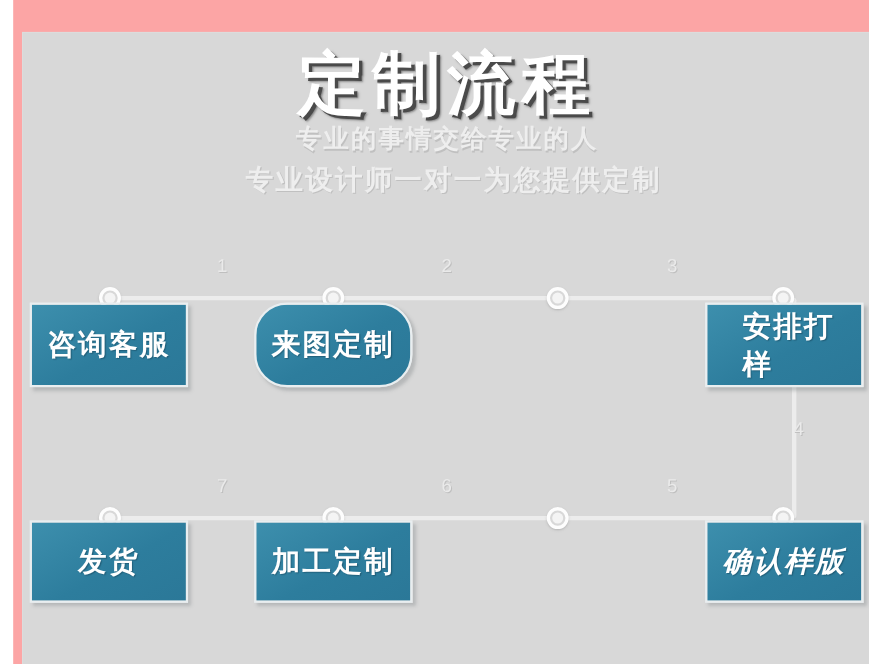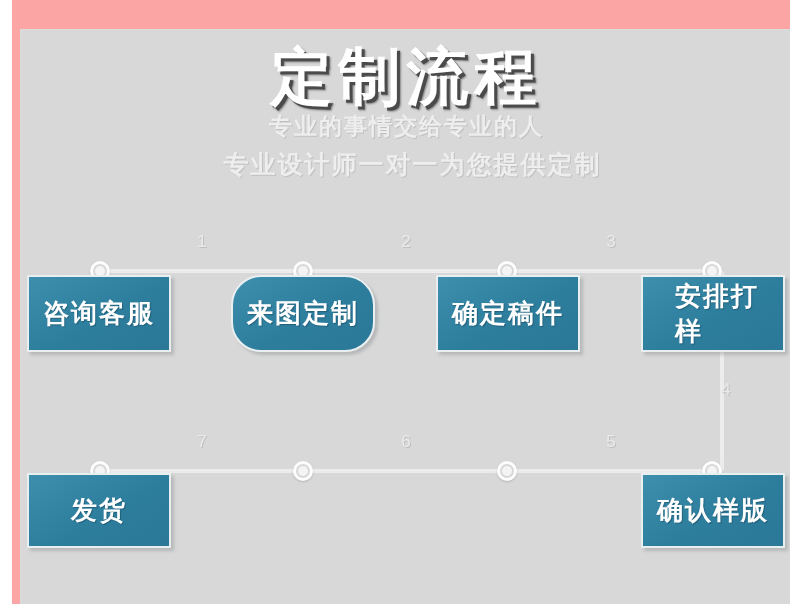--- a/index.html
+++ b/index.html
@@ -160,20 +160,20 @@
     <div class="step-num" style="left:575px; top:202px;">3</div>
 
     <div class="step-num" style="left:690px; top:350px;">4</div>
 
     <div class="step-num" style="left:166px; top:402px;">7</div>
     <div class="step-num" style="left:370px; top:402px;">6</div>
     <div class="step-num" style="left:575px; top:402px;">5</div>
 
     <div class="box" style="left:6px;   top:245px;">咨询客服</div>
     <div class="box" style="left:210px; top:245px;border-radius:30px;">来图定制</div>
-    <div class="box" style="left:415px; top:245px;">确定稿件</div>
     <div class="box" style="left:620px; top:245px;padding-left:32px;">安排打样</div>
 
     <div class="box row2" style="left:6px;   top:443px;">发货</div>
-    <div class="box row2" style="left:620px; top:443px;">确认样版</div>
+    <div class="box row2" style="left:210px; top:443px;">加工定制</div>
+    <div class="box row2" style="left:620px; top:443px;font-style:italic;">确认样版</div>
 
   </div>
 </div>
 
 </body></html>

